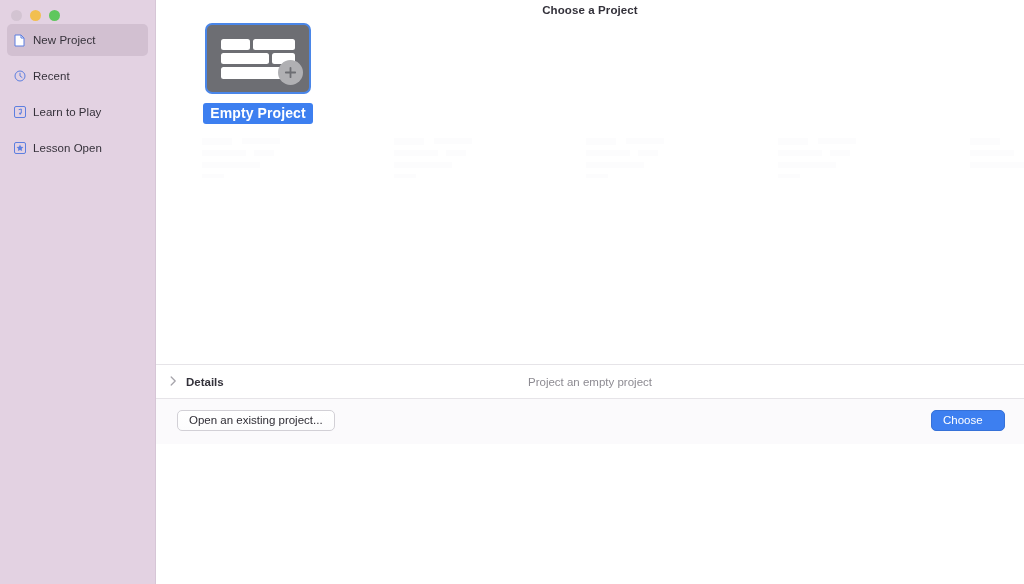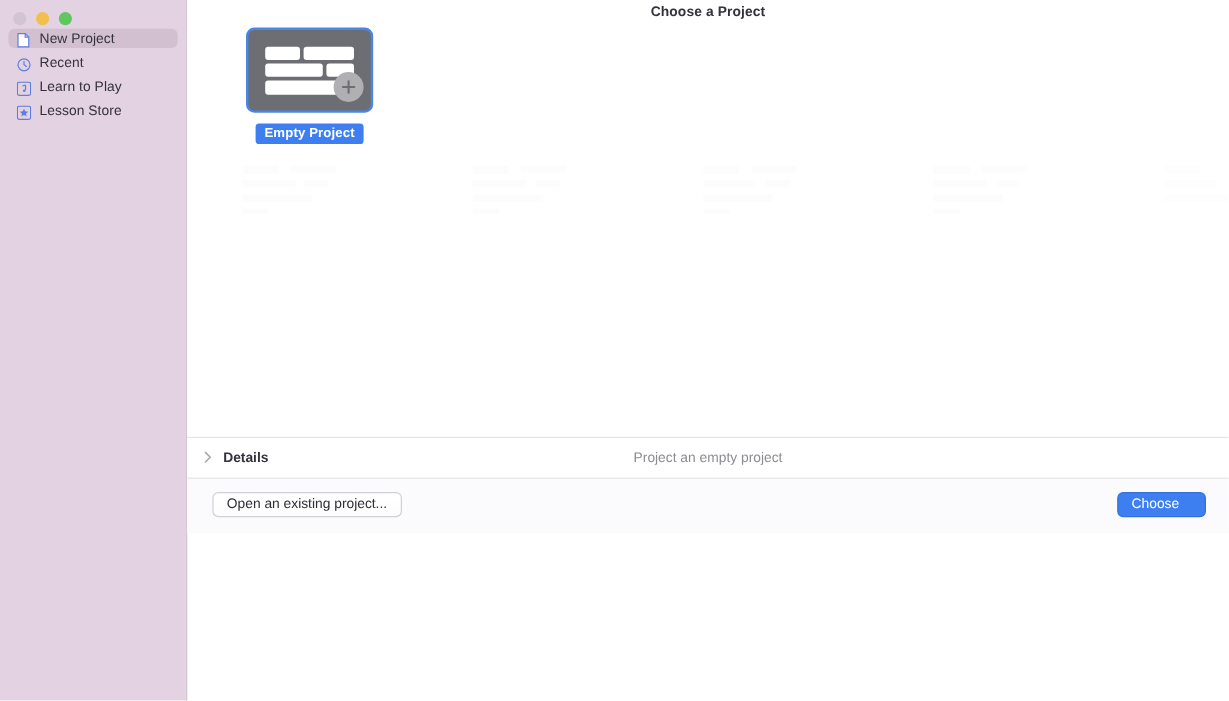--- a/index.html
+++ b/index.html
@@ -52,22 +52,22 @@
 
   #sidebar-list {
     margin-top: 2px;
     padding: 0 7px;
     display: flex;
     flex-direction: column;
   }
 
   .side-item {
     display: flex;
-    align-items: flex-end;
-    height: 16px;
+    align-items: center;
+    height: 32px;
     border-radius: 5px;
     padding: 0 6px;
     gap: 7px;
     margin-bottom: 0px;
     cursor: default;
   }
   .side-item.selected { background: #d2c0d1; }
 
   .side-icon {
     width: 13px;
@@ -178,21 +178,21 @@
     display: flex;
     align-items: center;
     justify-content: center;
   }
   .plus-circle svg { display: block; }
 
   .project-name {
     margin-top: 9px;
     background: #3d7ff0;
     color: #ffffff;
-    font-size: 11px;
+    font-size: 14px;
     font-weight: bold;
     letter-spacing: 0.1px;
     padding: 2px 7px 3px 7px;
     border-radius: 3px;
     white-space: nowrap;
   }
 
   
   #details-bar {
     position: relative;
@@ -323,21 +323,21 @@
 
       <div class="side-spacer"></div>
 
       <div class="side-item">
         <span class="side-icon">
           <svg width="12" height="12" viewBox="0 0 12 12">
             <rect x="0.5" y="0.5" width="11" height="11" rx="1.5" fill="none" stroke="#5d7fe0" stroke-width="1"></rect>
             <path d="M6 2.6l1.05 2.2 2.35.3-1.72 1.62.45 2.32L6 7.93 3.87 9.04l.45-2.32L2.6 5.1l2.35-.3z" fill="#5d7fe0"></path>
           </svg>
         </span>
-        <span class="side-label">Lesson Store</span>
+        <span class="side-label">Lesson Open</span>
       </div>
 
       <div class="side-spacer"></div>
 
 
     </div>
   </div>
 
   <div id="main">
 

